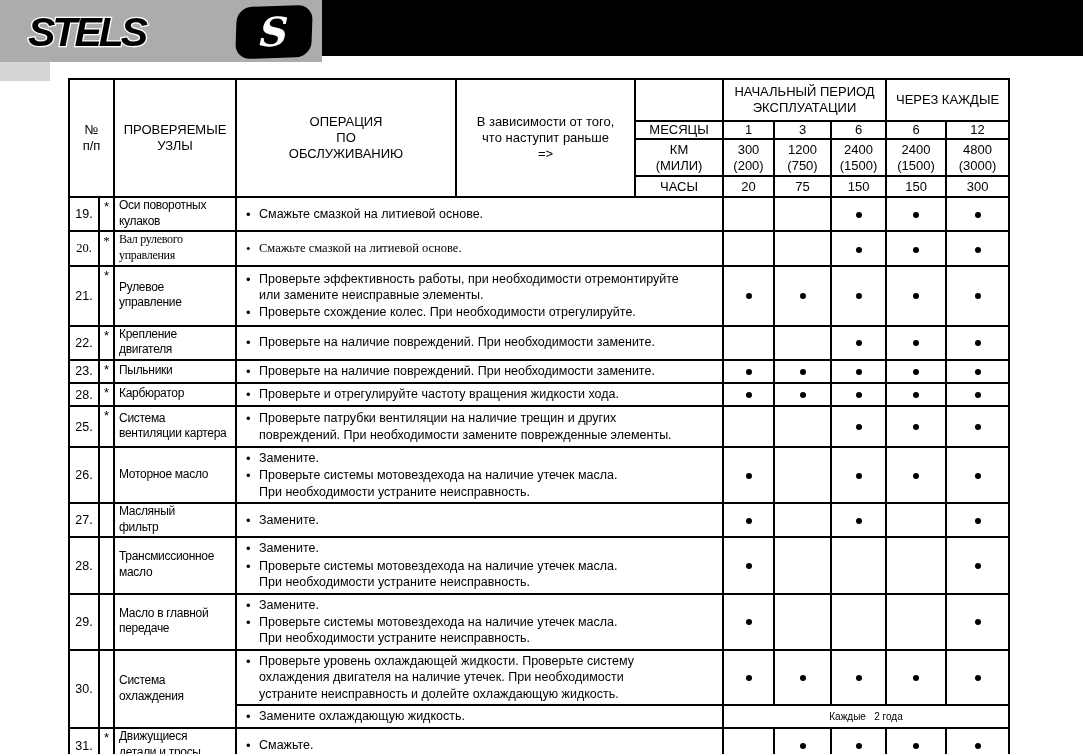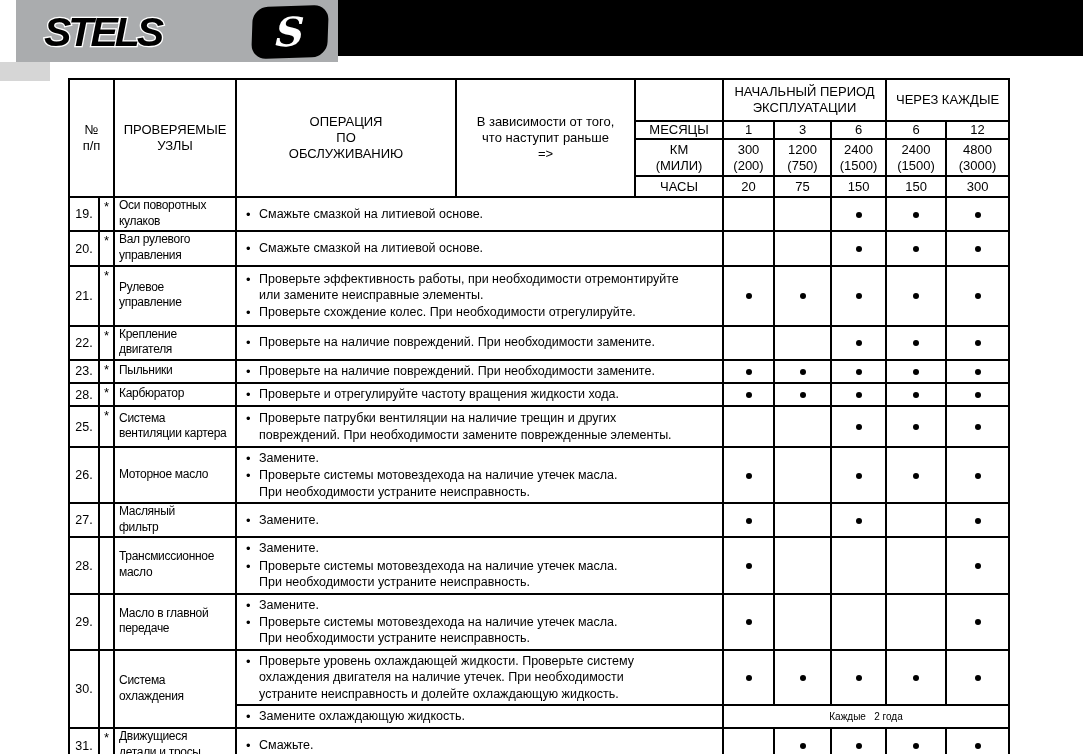--- a/index.html
+++ b/index.html
@@ -6,21 +6,21 @@
   html,body { width:1083px; height:754px; }
   body {
     position:relative;
     background:#ffffff;
     font-family:"Liberation Sans","DejaVu Sans",sans-serif;
     color:#000;
     overflow:hidden;
   }
   
   .band-gray {
-    position:absolute; left:16px; top:0; width:322px; height:62px;
+    position:absolute; left:0; top:0; width:322px; height:62px;
     background:#aaacae;
   }
   .band-black {
     position:absolute; left:322px; top:0; width:761px; height:56px;
     background:#000;
   }
   .band-light {
     position:absolute; left:0; top:62px; width:50px; height:19px;
     background:#d6d6d6;
   }
@@ -160,21 +160,21 @@
             <span class="op-bullet">•</span>
             <span class="op-text">Смажьте смазкой на литиевой основе.</span>
           </div>
         </td>
         <td class="c-mark"></td>
         <td class="c-mark"></td>
         <td class="c-mark"><span class="dot"></span></td>
         <td class="c-mark"><span class="dot"></span></td>
         <td class="c-mark"><span class="dot"></span></td>
       </tr>
-      <tr style="height: 34px;">
+      <tr style="height: 34px; font-family: Liberation Serif, serif;">
         <td class="c-num" rowspan="1">20.</td>
         <td class="c-star" rowspan="1">*</td>
         <td class="c-node" rowspan="1">Вал рулевого
  управления</td>
         <td class="c-op" colspan="3">
           <div class="op-item">
             <span class="op-bullet">•</span>
             <span class="op-text">Смажьте смазкой на литиевой основе.</span>
           </div>
         </td>

